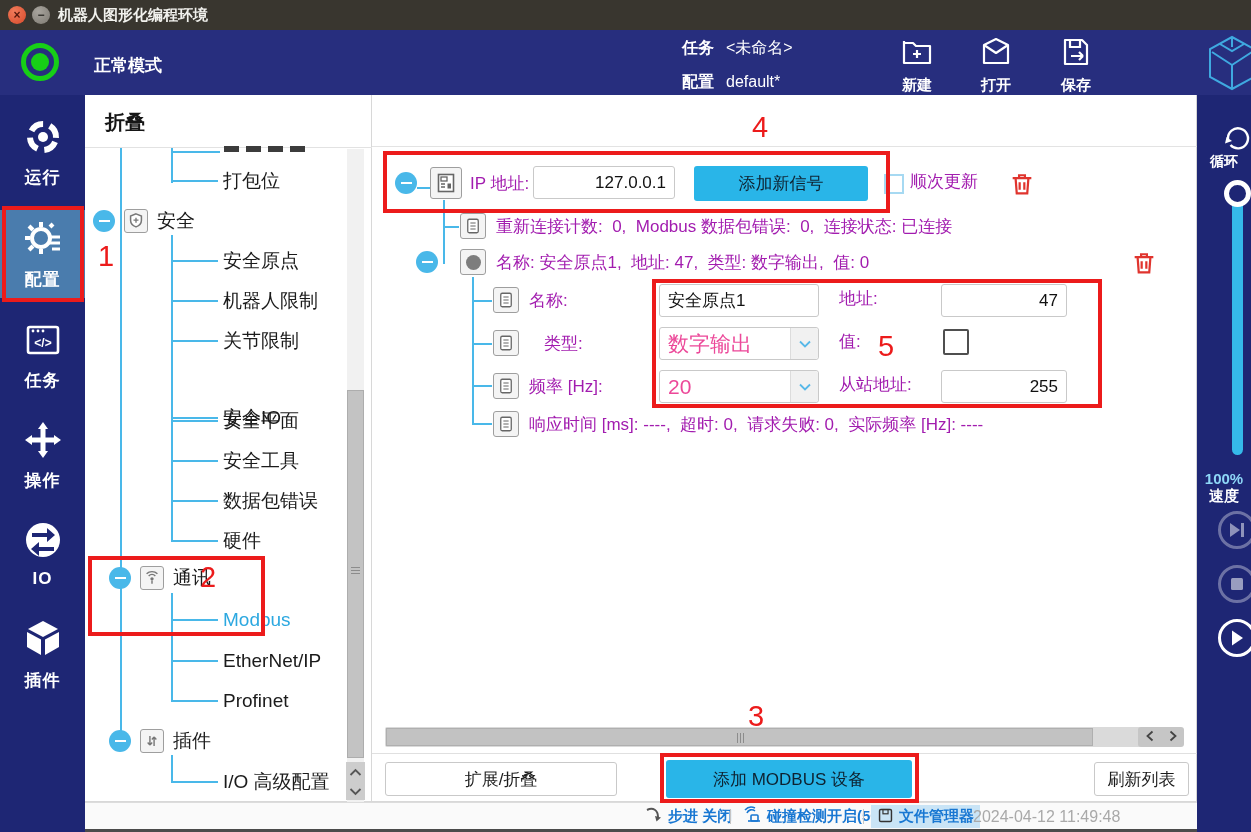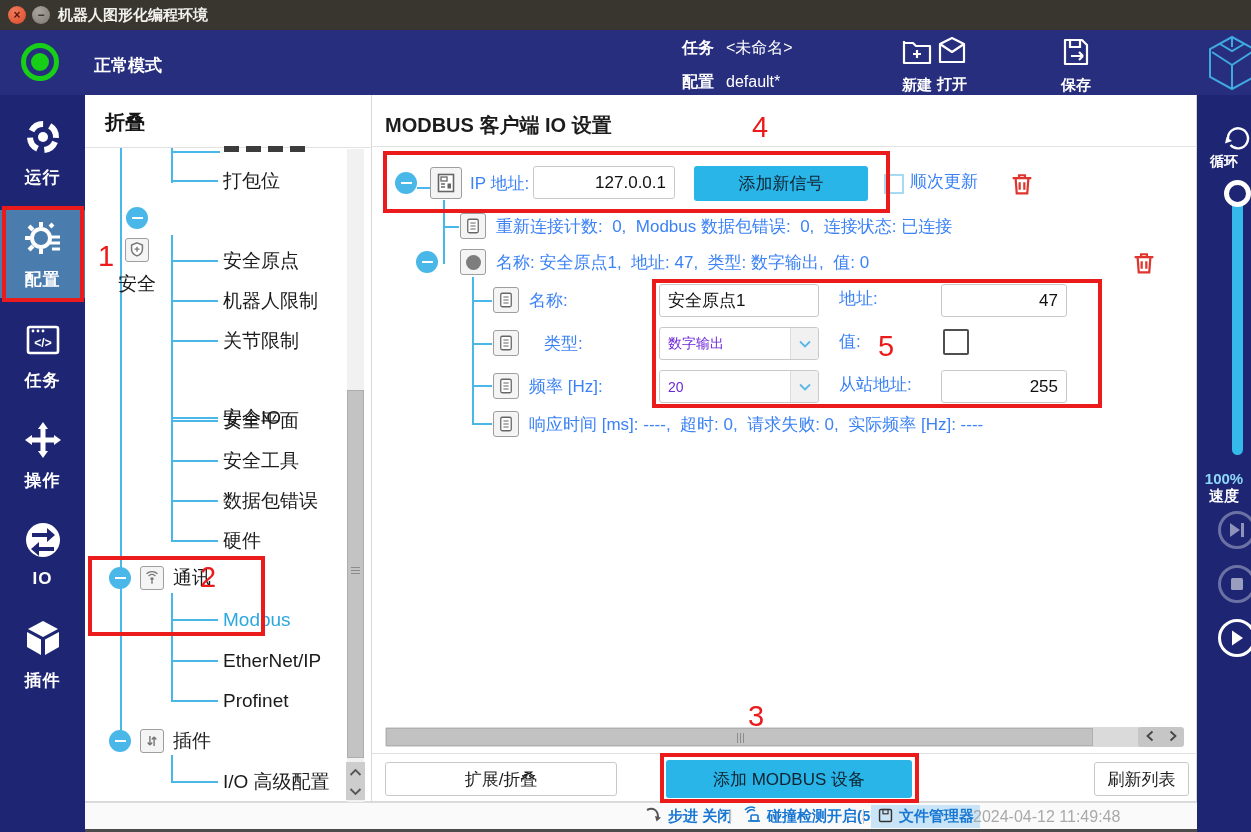--- a/index.html
+++ b/index.html
@@ -45,26 +45,26 @@
   .clipped-glyphs { position:absolute; left:224px; top:146px; width:82px; height:6px; background:repeating-linear-gradient(90deg,#3C3C3C 0 15px,transparent 15px 22px); }
   .vscroll-track { position:absolute; left:262px; top:54px; width:17px; height:707px; background:#F1F1F1; }
   .vscroll-thumb { position:absolute; left:262px; top:295px; width:17px; height:368px; background:#C3C3C3; border:1px solid #ADADAD; }
   .grip-h { position:absolute; width:9px; height:8px; background:repeating-linear-gradient(180deg,#8C8C8C 0 1px,transparent 1px 3px); }
   .vscroll-btns { position:absolute; left:261px; top:667px; width:19px; height:38px; background:#CDCDCD; display:flex; flex-direction:column; align-items:center; justify-content:space-around; }
 
   
   .mainpanel { position:absolute; left:372px; top:95px; width:825px; height:707px; background:#fff; border-right:1px solid #D5D5D5; border-bottom:1px solid #D8D8D8; }
   .main-title { position:absolute; left:13px; top:17px; font-size:20px; font-weight:bold; color:#1C1C1C; }
   .main-hdr-line { position:absolute; left:0; top:51px; width:825px; height:1px; background:#E3E3E3; }
-  .mrow { position:absolute; display:flex; align-items:center; gap:10px; color:#3b82f6; font-size:17px; white-space:pre; }
+  .mrow { position:absolute; display:flex; align-items:center; gap:10px; color:#a21caf; font-size:17px; white-space:pre; }
   .ibox2 { width:26px; height:26px; background:#F4F4F4; border:1px solid #9E9E9E; border-radius:3px; display:flex; align-items:center; justify-content:center; flex:none; }
   .fld { height:33px; border:1px solid #C9C9C9; border-radius:3px; background:#fff; font-size:17px; color:#111; padding:0 8px; font-family:"Liberation Sans",sans-serif; }
   .fld.right { text-align:right; }
   .dd { position:absolute; width:160px; height:33px; border:1px solid #C9C9C9; border-radius:3px; background:#fff; display:flex; align-items:center; justify-content:space-between; cursor:pointer; }
-  .dd .txt { padding-left:8px; font-size:14px; color:#6d28d9; }
+  .dd .txt { padding-left:8px; font-size:21px; color:#ec4899; }
   .dd .chev { width:28px; height:31px; background:#F1F1F1; border-left:1px solid #DCDCDC; border-radius:0 3px 3px 0; display:flex; align-items:center; justify-content:center; }
   .btn-blue { position:absolute; background:#29B5E8; border:none; border-radius:3px; font-size:17px; color:#0E2230; display:flex; align-items:center; justify-content:center; cursor:pointer; font-family:"Liberation Sans",sans-serif; }
   .btn-outline { position:absolute; background:#fff; border:1px solid #C9C9C9; border-radius:3px; font-size:17px; color:#1B1B1B; display:flex; align-items:center; justify-content:center; cursor:pointer; font-family:"Liberation Sans",sans-serif; }
   .chk { position:absolute; background:#fff; cursor:pointer; }
   .hscroll-track { position:absolute; left:13px; top:632px; width:773px; height:20px; background:#DADADA; border-radius:2px; }
   .hscroll-thumb { position:absolute; left:14px; top:633px; width:707px; height:18px; background:#C2C2C2; border:1px solid #AFAFAF; }
   .grip-v { position:absolute; width:8px; height:10px; background:repeating-linear-gradient(90deg,#8C8C8C 0 1px,transparent 1px 3px); }
   .hscroll-btns { position:absolute; left:766px; top:632px; width:46px; height:20px; background:#C6C6C6; border-radius:3px; display:flex; align-items:center; justify-content:space-around; }
   .btm-line { position:absolute; left:0; top:658px; width:825px; height:1px; background:#E0E0E0; }
 
@@ -108,21 +108,21 @@
     <div class="hdr-kv" style="left:682px; top:8px;"><b>任务</b><span>&lt;未命名&gt;</span></div>
     <div class="hdr-kv" style="left:682px; top:42px;"><b>配置</b><span>default*</span></div>
 
     <div class="hdr-btn" style="left:886px;">
       <span><svg width="34" height="34" viewBox="0 0 34 34">
             <path d="M4 8h9l3 3h14v17H4z M4 8V6" fill="none" stroke="#fff" stroke-width="2.2" stroke-linejoin="round"></path>
             <path d="M17 15v8M13 19h8" stroke="#fff" stroke-width="2.2"></path>
           </svg></span>
       <span class="lbl">新建</span>
     </div>
-    <div class="hdr-btn" style="left:921px;justify-content:center;">
+    <div class="hdr-btn" style="left:965px;">
       <span><svg width="34" height="34" viewBox="0 0 34 34">
             <path d="M5 10l12-6 12 6v18H5z" fill="none" stroke="#fff" stroke-width="2.2" stroke-linejoin="round"></path>
             <path d="M5 10l12 8 12-8" fill="none" stroke="#fff" stroke-width="2.2" stroke-linejoin="round"></path>
           </svg></span>
       <span class="lbl">打开</span>
     </div>
     <div class="hdr-btn" style="left:1045px;">
       <span><svg width="34" height="34" viewBox="0 0 34 34">
             <path d="M6 5h17l5 5v19H6z" fill="none" stroke="#fff" stroke-width="2.2" stroke-linejoin="round"></path>
             <path d="M11 5v7h10V5" fill="none" stroke="#fff" stroke-width="2.2"></path>
@@ -223,21 +223,21 @@
     <div class="tl" style="left:86px; top:53px; width:2px; height:35px;"></div>
     <div class="tl" style="left:86px; top:140px; width:2px; height:306px;"></div>
     <div class="tl" style="left:86px; top:498px; width:2px; height:108px;"></div>
     <div class="tl" style="left:86px; top:660px; width:2px; height:27px;"></div>
     <div class="clipped-glyphs" style="left:139px; top:51px;"></div>
     <div class="tl" style="left:88px; top:56px; width:47px; height:2px;"></div>
 
     <div class="trow child" style="left:138px; top:72px;">
         <span>打包位</span>
       </div>
-    <div class="trow" style="left:33px; top:112px;flex-direction:column;">
+    <div class="trow" style="left:8px; top:112px;">
       <span class="tnode">
           <i></i>
         </span>
       <span class="ibox">
           <svg width="20" height="20" viewBox="0 0 24 24">
             <path d="M12 3.5l6.5 2.6V11c0 4.4-3.8 7-6.5 8-2.7-1-6.5-3.6-6.5-8V6.1z" fill="#fff" stroke="#777" stroke-width="1.8"></path>
             <path d="M12 8v6M9 11h6" stroke="#777" stroke-width="1.6"></path>
           </svg>
         </span>
       <span>安全</span>
@@ -310,21 +310,20 @@
       <span><svg width="13" height="9" viewBox="0 0 13 9">
             <polyline points="1.5,7 6.5,2 11.5,7" fill="none" stroke="#555" stroke-width="1.8"></polyline>
           </svg></span>
       <span><svg width="13" height="9" viewBox="0 0 13 9">
             <polyline points="1.5,2 6.5,7 11.5,2" fill="none" stroke="#555" stroke-width="1.8"></polyline>
           </svg></span>
     </div>
   </div>
 
   <div class="mainpanel">
-    <div class="main-title">MODBUS 客户端 IO 设置</div>
     <div class="main-hdr-line"></div>
 
     <div class="tl" style="left:45px; top:92px; width:14px; height:2px;"></div>
     <div class="tl" style="left:71px; top:105px; width:2px; height:64px;"></div>
     <div class="tl" style="left:72px; top:131px; width:15px; height:2px;"></div>
     <div class="tl" style="left:100px; top:182px; width:2px; height:148px;"></div>
     <div class="tl" style="left:101px; top:205px; width:19px; height:2px;"></div>
     <div class="tl" style="left:101px; top:248px; width:19px; height:2px;"></div>
     <div class="tl" style="left:101px; top:290px; width:19px; height:2px;"></div>
     <div class="tl" style="left:101px; top:328px; width:19px; height:2px;"></div>

